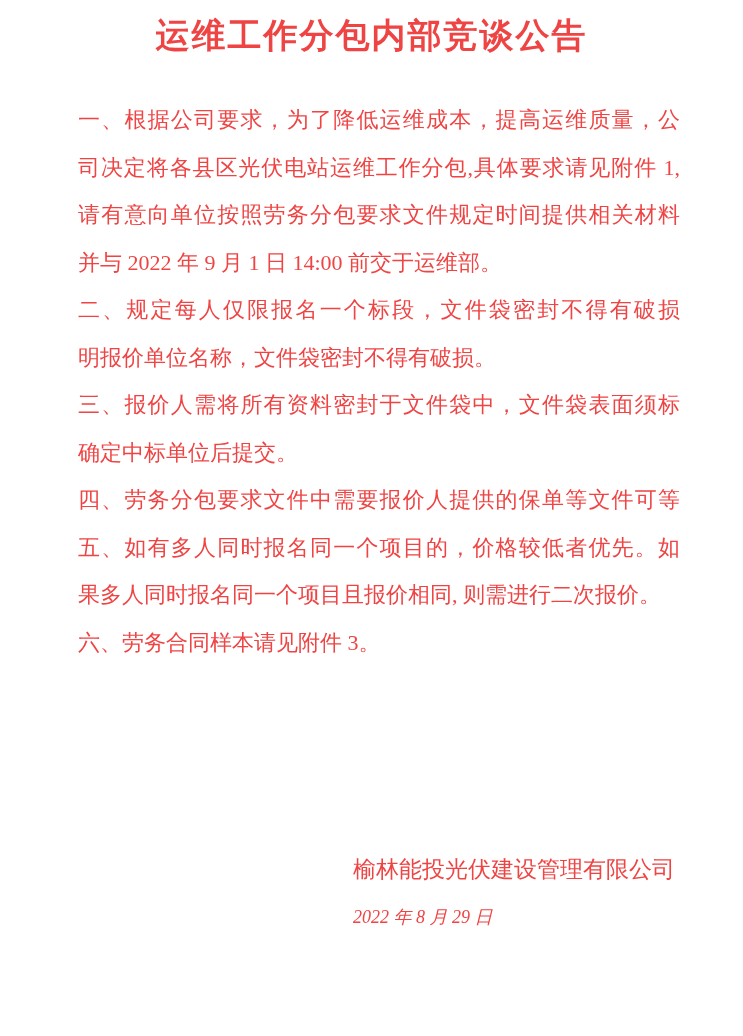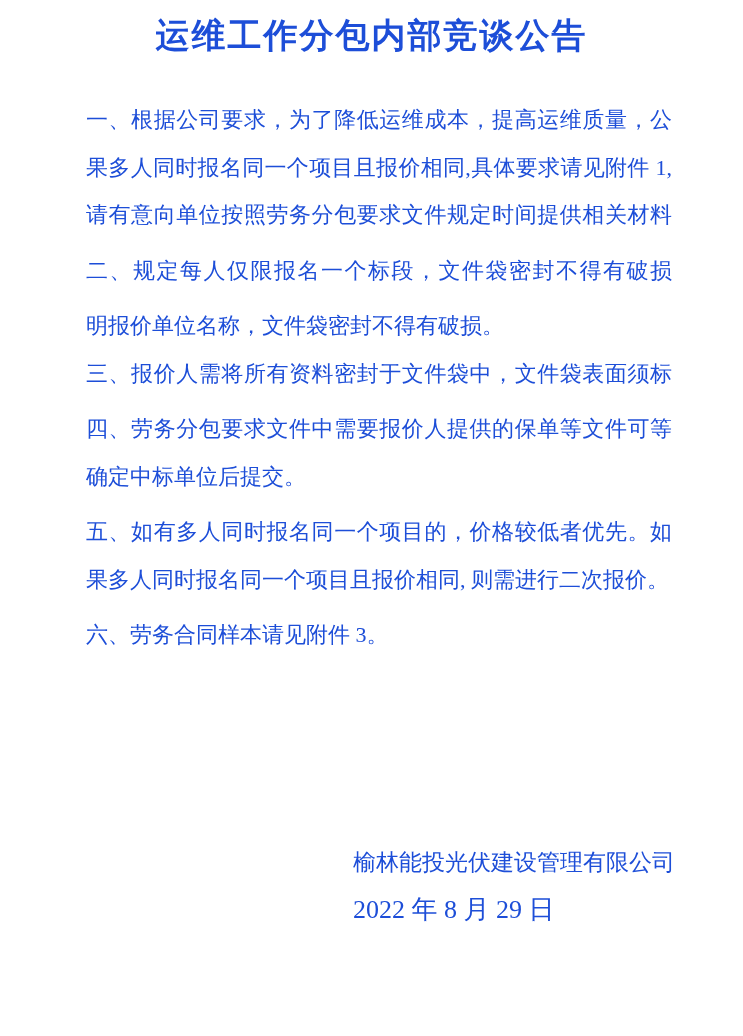--- a/index.html
+++ b/index.html
@@ -5,40 +5,40 @@
   html, body {
     margin: 0;
     padding: 0;
     background: #ffffff;
   }
   .page {
     position: relative;
     width: 743px;
     height: 1036px;
     background: #ffffff;
-    color: #1d4ed8;
+    color: #ef4444;
     font-family: "Liberation Serif", "DejaVu Serif", serif;
     overflow: hidden;
   }
   .doc-title {
     padding-top: 14px;
     margin: 0 0 38px 0;
     line-height: 44px;
     text-align: center;
     font-size: 34px;
     font-weight: bold;
     letter-spacing: 2px;
   }
   .body-text {
     margin-left: 78px;
     margin-right: 63px;
     font-size: 22px;
   }
   .para {
-    margin: 8px;
+    margin: 0;
     padding: 0;
   }
   .line {
     line-height: 47.5px;
     height: 47.5px;
     text-align: left;
     overflow: visible;
   }
   .line.justified {
     text-align: justify;
@@ -51,54 +51,56 @@
     width: fit-content;
     text-align: left;
   }
   .signature .company {
     font-size: 23px;
     line-height: 47.5px;
     height: 47.5px;
     white-space: nowrap;
   }
   .signature .date {
-    font-size: 26px;
+    font-size: 18px;
     line-height: 47.5px;
     height: 47.5px;
     padding-right: 28px;
     white-space: nowrap;
+    font-style: italic;
   }
 </style>
 </head>
 <body>
 
 <div class="page">
 
   <h1 class="doc-title">运维工作分包内部竞谈公告</h1>
 
   <div class="body-text">
 
     <div class="para">
       <div class="line justified">一、根据公司要求，为了降低运维成本，提高运维质量，公</div>
-      <div class="line justified">果多人同时报名同一个项目且报价相同,具体要求请见附件 1,</div>
+      <div class="line justified">司决定将各县区光伏电站运维工作分包,具体要求请见附件 1,</div>
       <div class="line justified">请有意向单位按照劳务分包要求文件规定时间提供相关材料</div>
+      <div class="line">并与 2022 年 9 月 1 日 14:00 前交于运维部。</div>
     </div>
 
     <div class="para">
       <div class="line justified">二、规定每人仅限报名一个标段，文件袋密封不得有破损</div>
     </div>
 
     <div class="para">
       <div class="line">明报价单位名称，文件袋密封不得有破损。</div>
       <div class="line justified">三、报价人需将所有资料密封于文件袋中，文件袋表面须标</div>
     </div>
 
     <div class="para">
+      <div class="line">确定中标单位后提交。</div>
       <div class="line justified">四、劳务分包要求文件中需要报价人提供的保单等文件可等</div>
-      <div class="line">确定中标单位后提交。</div>
     </div>
 
     <div class="para">
       <div class="line justified">五、如有多人同时报名同一个项目的，价格较低者优先。如</div>
       <div class="line">果多人同时报名同一个项目且报价相同, 则需进行二次报价。</div>
     </div>
 
     <div class="para">
       <div class="line">六、劳务合同样本请见附件 3。</div>
     </div>

